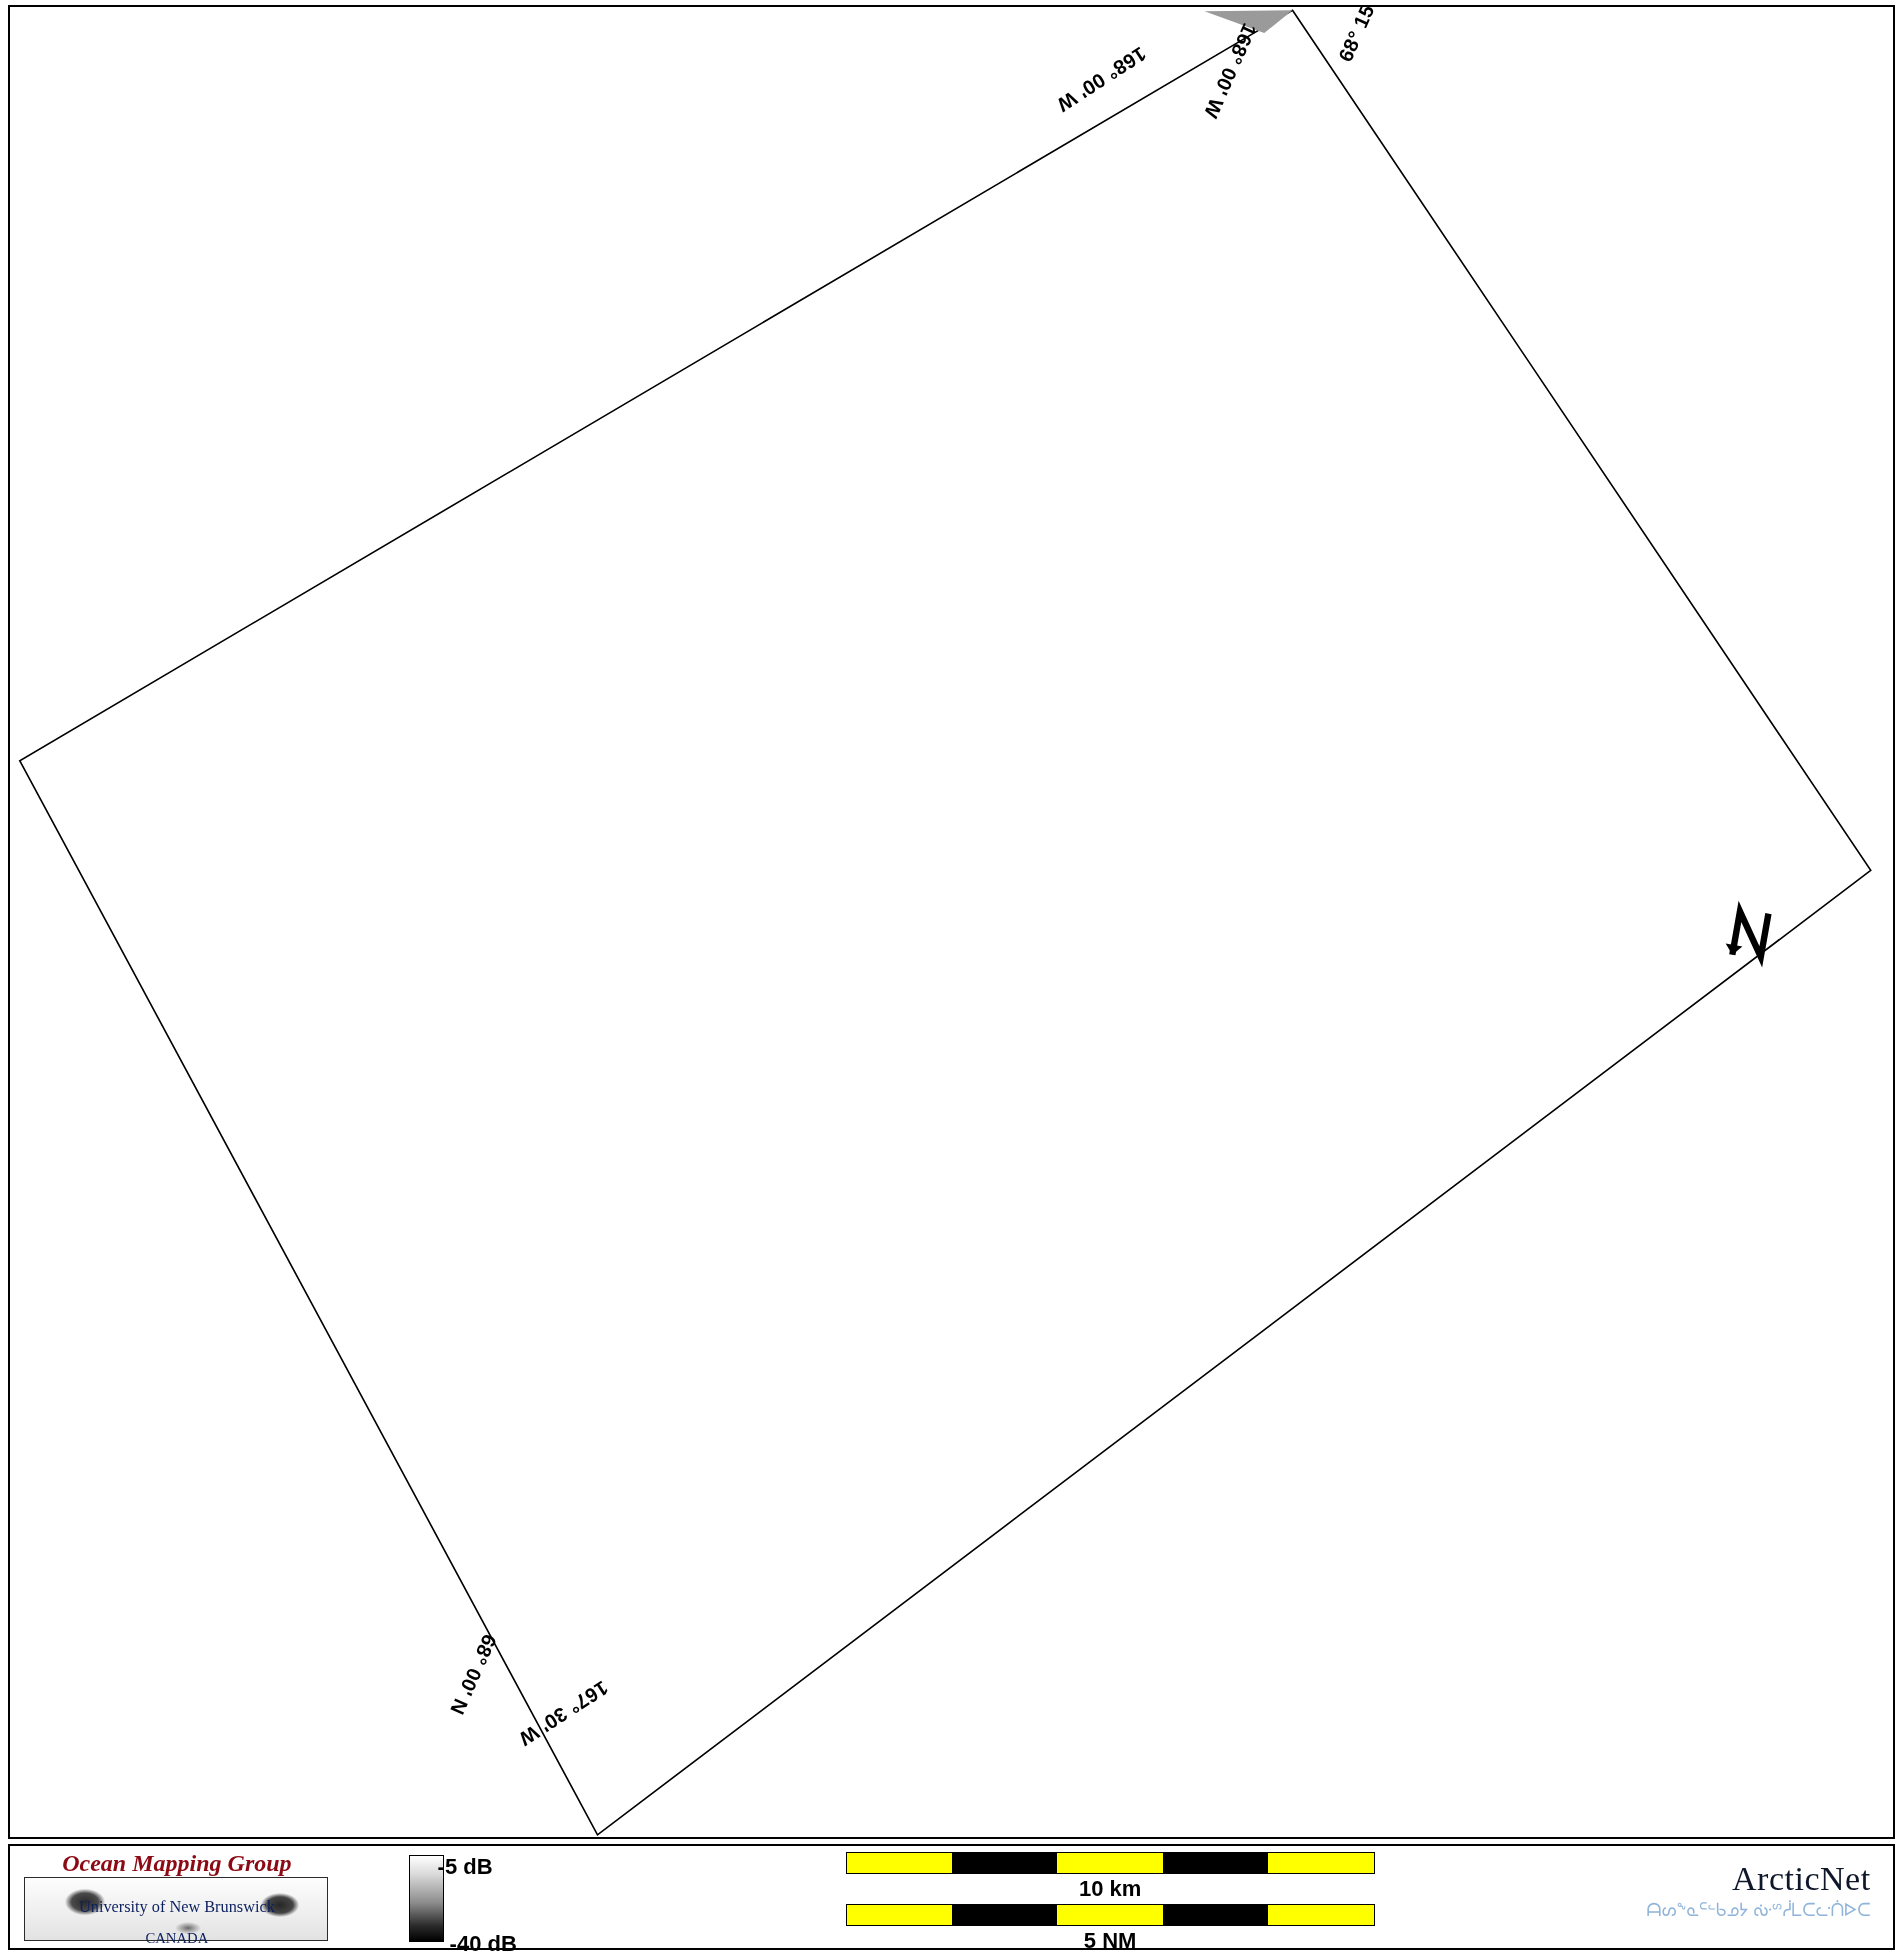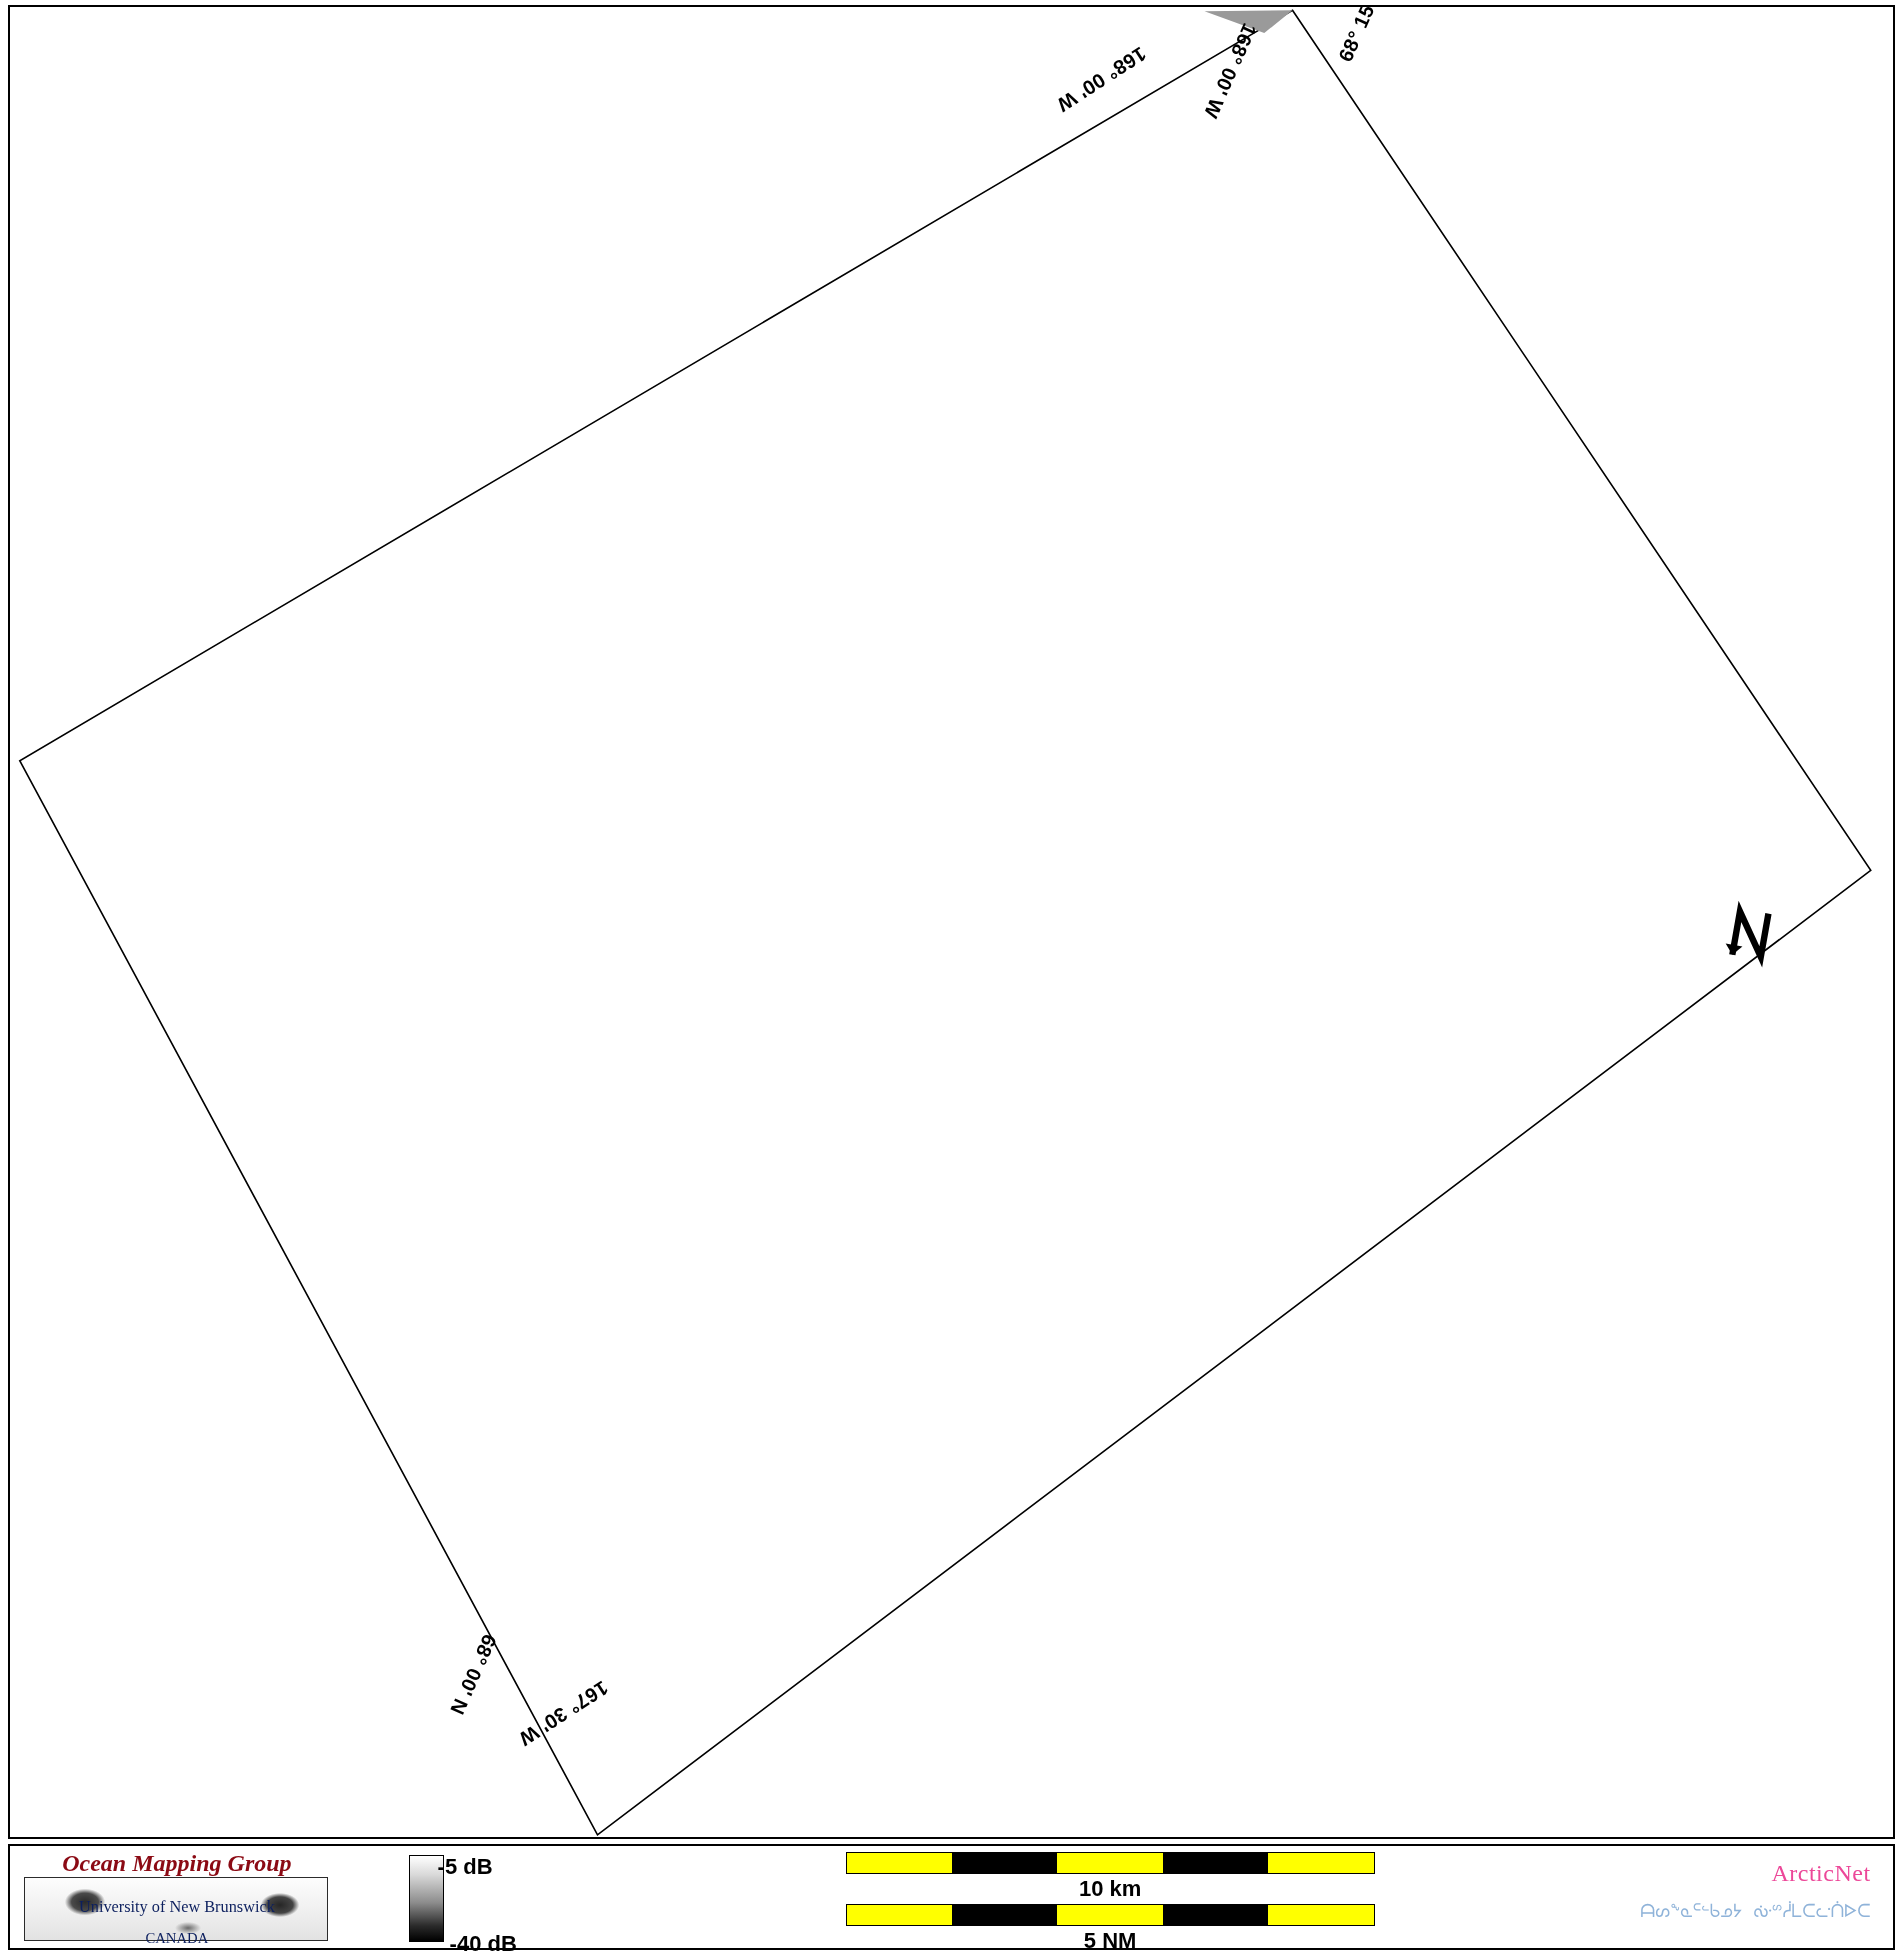--- a/index.html
+++ b/index.html
@@ -209,29 +209,29 @@
   
   #arcticnet {
     position: absolute;
     right: 22px;
     top: 14px;
     width: 380px;
     text-align: right;
   }
   #arcticnet-name {
     font-family: "Liberation Serif", serif;
-    font-size: 24px;
-    color: #ec4899;
+    font-size: 34px;
+    color: #0f172a;
     letter-spacing: 0.5px;
   }
   #arcticnet-inuktitut {
-    font-family: Liberation Mono, monospace;
+    font-family: Liberation Serif, serif;
     font-size: 18px;
     color: #8fb3d9;
-    margin-top: 15px;
+    margin-top: 2px;
   }
 
   
   #credit-line {
     position: absolute;
     left: 0;
     top: 1919px;
     width: 1903px;
     text-align: center;
     font-size: 24px;

